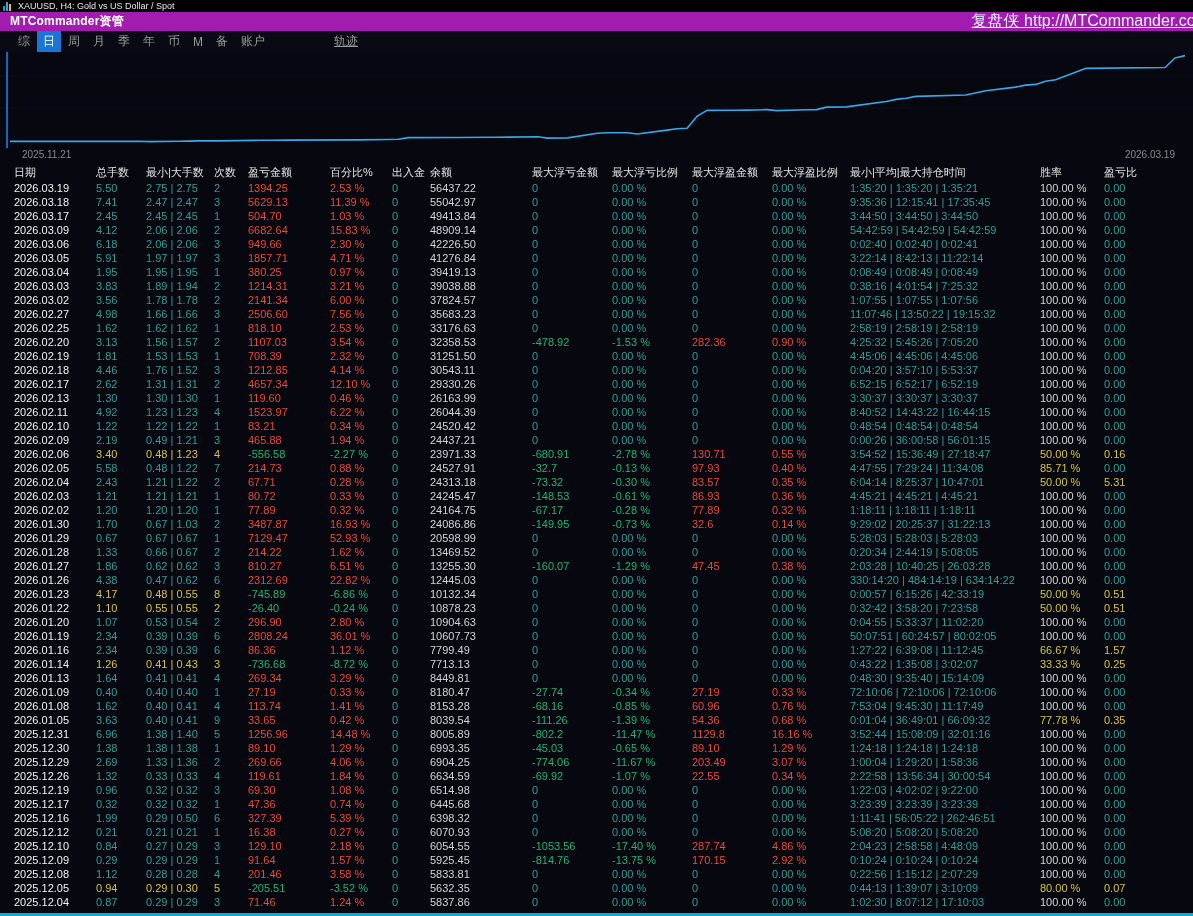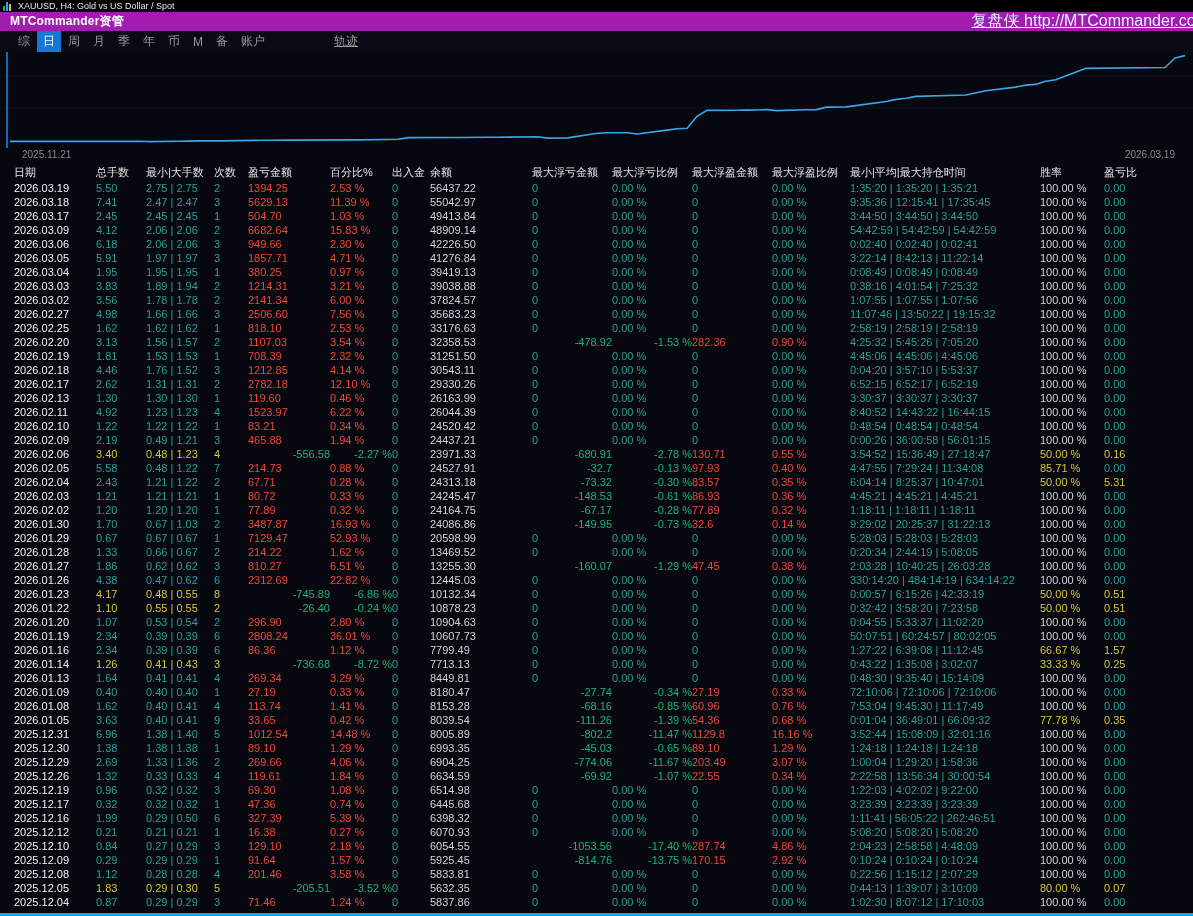--- a/index.html
+++ b/index.html
@@ -57,21 +57,21 @@
   .trow{
     display:grid;
     grid-template-columns:82px 50px 68px 34px 82px 62px 38px 102px 80px 80px 80px 78px 190px 64px auto;
     padding-left:14px;height:14px;line-height:14px;font-size:11px;white-space:nowrap;
   }
   .thead .trow{height:18px;line-height:18px;color:#e4e4e4;}
   .cell{overflow:visible;}
   .c-date{color:#f2f2f2;}
   .c-teal{color:#2aa198;}
   .c-red{color:#f0483a;}
-  .c-green{color:#16b877;text-align:right;}
+  .c-green{color:#16b877;}
   .c-yellow{color:#d8c633;}
   .c-bal{color:#d4d4d4;}
 
   .bottom-strip{position:absolute;bottom:0;left:0;right:0;height:3px;background:#12a9d9;}
 </style>
 </head>
 <body>
 
 <div class="screen">
 
@@ -374,21 +374,21 @@
           <span class="cell c-teal">0.00 %</span>
           <span class="cell c-teal">0:04:20 | 3:57:10 | 5:53:37</span>
           <span class="cell c-bal">100.00 %</span>
           <span class="cell c-teal">0.00</span>
         </div>
         <div class="trow">
           <span class="cell c-date">2026.02.17</span>
           <span class="cell c-teal">2.62</span>
           <span class="cell c-teal">1.31 | 1.31</span>
           <span class="cell c-teal">2</span>
-          <span class="cell c-red">2782.18</span>
+          <span class="cell c-red">4657.34</span>
           <span class="cell c-red">12.10 %</span>
           <span class="cell c-teal">0</span>
           <span class="cell c-bal">29330.26</span>
           <span class="cell c-teal">0</span>
           <span class="cell c-teal">0.00 %</span>
           <span class="cell c-teal">0</span>
           <span class="cell c-teal">0.00 %</span>
           <span class="cell c-teal">6:52:15 | 6:52:17 | 6:52:19</span>
           <span class="cell c-bal">100.00 %</span>
           <span class="cell c-teal">0.00</span>
@@ -799,21 +799,21 @@
           <span class="cell c-red">0.68 %</span>
           <span class="cell c-teal">0:01:04 | 36:49:01 | 66:09:32</span>
           <span class="cell c-yellow">77.78 %</span>
           <span class="cell c-yellow">0.35</span>
         </div>
         <div class="trow">
           <span class="cell c-date">2025.12.31</span>
           <span class="cell c-teal">6.96</span>
           <span class="cell c-teal">1.38 | 1.40</span>
           <span class="cell c-teal">5</span>
-          <span class="cell c-red">1012.54</span>
+          <span class="cell c-red">1256.96</span>
           <span class="cell c-red">14.48 %</span>
           <span class="cell c-teal">0</span>
           <span class="cell c-bal">8005.89</span>
           <span class="cell c-green">-802.2</span>
           <span class="cell c-green">-11.47 %</span>
           <span class="cell c-red">1129.8</span>
           <span class="cell c-red">16.16 %</span>
           <span class="cell c-teal">3:52:44 | 15:08:09 | 32:01:16</span>
           <span class="cell c-bal">100.00 %</span>
           <span class="cell c-teal">0.00</span>
@@ -983,21 +983,21 @@
           <span class="cell c-teal">0</span>
           <span class="cell c-teal">0.00 %</span>
           <span class="cell c-teal">0</span>
           <span class="cell c-teal">0.00 %</span>
           <span class="cell c-teal">0:22:56 | 1:15:12 | 2:07:29</span>
           <span class="cell c-bal">100.00 %</span>
           <span class="cell c-teal">0.00</span>
         </div>
         <div class="trow">
           <span class="cell c-date">2025.12.05</span>
-          <span class="cell c-yellow">1.83</span>
+          <span class="cell c-yellow">0.94</span>
           <span class="cell c-yellow">0.29 | 0.30</span>
           <span class="cell c-yellow">5</span>
           <span class="cell c-green">-205.51</span>
           <span class="cell c-green">-3.52 %</span>
           <span class="cell c-teal">0</span>
           <span class="cell c-bal">5632.35</span>
           <span class="cell c-teal">0</span>
           <span class="cell c-teal">0.00 %</span>
           <span class="cell c-teal">0</span>
           <span class="cell c-teal">0.00 %</span>

